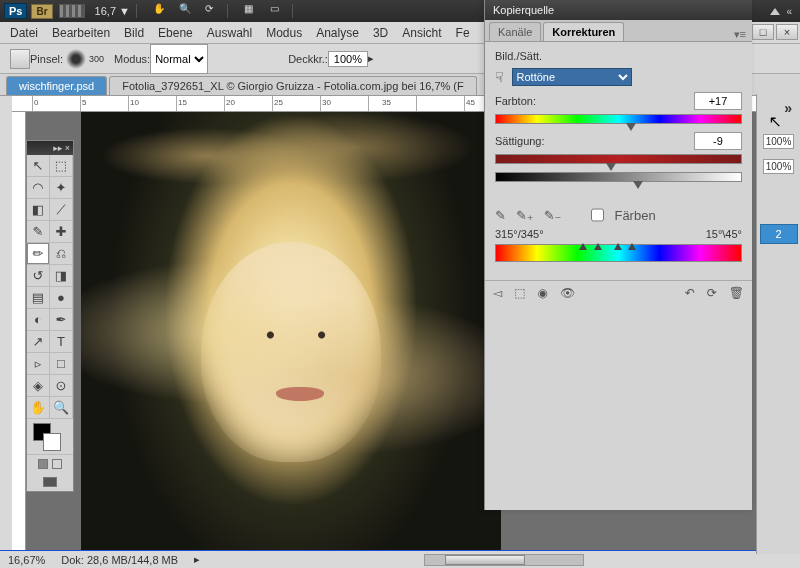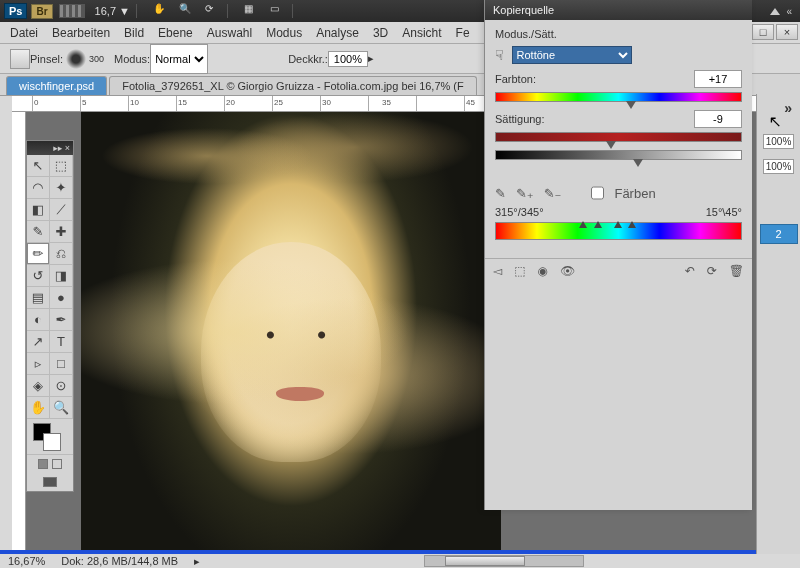--- a/index.html
+++ b/index.html
@@ -74,21 +74,21 @@
 .panel .eyedrops { display:flex; gap:10px; align-items:center; margin-top:24px; font-size:13px; color:#555; }
 .panel .anglerow { display:flex; justify-content:space-between; font-size:11px; margin-top:4px; }
 .panel .spectrum { height:18px; margin-top:4px; background:linear-gradient(90deg,#f00,#ff0,#0f0,#0ff,#00f,#f0f,#f00); border:1px solid #888; position:relative; }
 .panel .spectrum .mk { position:absolute; top:-2px; width:0; height:0; border-left:4px solid transparent; border-right:4px solid transparent; border-bottom:7px solid #444; }
 .panel .footer { height:24px; border-top:1px solid #aaa; margin-top:10px; display:flex; align-items:center; gap:12px; padding:0 8px; color:#555; font-size:12px; }
 .rightstrip { position:absolute; right:0; top:94px; width:44px; height:460px; background:#d4d4d4; border-left:1px solid #999; z-index:3; display:flex; flex-direction:column; align-items:center; padding-top:40px; gap:10px; }
 .rightstrip .mini { font-size:10px; border:1px solid #999; padding:1px 2px; background:#fff; }
 .rightstrip .blue { width:38px; height:20px; background:#3b8fd0; border:1px solid #2a6da0; color:#fff; display:flex;align-items:center;justify-content:center;font-size:11px;}
 .chevron-right { position:absolute; right:8px; top:100px; font-size:14px; font-weight:bold; z-index:12; }
 .cursor-arrow { position:absolute; right:18px; top:112px; font-size:16px; z-index:20; color:#000; }
-.statusbar { position:absolute; left:0; bottom:0; right:0; height:18px; background:#d9d9d9; border-top:4px solid #1d4ed8; display:flex; align-items:center; font-size:11px; padding:0 8px; gap:16px; }
+.statusbar { position:absolute; left:0; bottom:0; right:0; height:18px; background:#d9d9d9; border-top:1px solid #1d4ed8; display:flex; align-items:center; font-size:11px; padding:0 8px; gap:16px; }
 .statusbar .sb-scroll { flex:1; display:flex; justify-content:center; }
 .statusbar .scroll-track { width:160px; height:12px; background:#c0c0c0; border:1px solid #999; position:relative; }
 .statusbar .scroll-thumb { position:absolute; left:20px; width:80px; height:10px; background:linear-gradient(#eee,#bbb); border:1px solid #888; }
 .win-controls { position:absolute; right:2px; top:24px; display:flex; gap:2px; z-index:8; }
 .win-controls .wc { width:22px; height:16px; background:linear-gradient(#eee,#ccc); border:1px solid #999; font-size:11px; display:flex; align-items:center; justify-content:center; }
 </style>
 </head>
 <body>
 
 <div class="titlebar">
@@ -223,23 +223,28 @@
   <div class="mini">100%</div>
   <div class="mini">100%</div>
   <div style="height:30px"></div>
   <div class="blue">2</div>
 </div>
 <span class="chevron-right">»</span>
 <span class="cursor-arrow">↖</span>
 
 <div class="panel">
   <div class="ptitle">Kopierquelle</div>
+  <div class="ptabs">
+    <div class="ptab">Kanäle</div>
+    <div class="ptab act">Korrekturen</div>
+    <span style="margin-left:auto;margin-right:6px;color:#666">▾≡</span>
+  </div>
   <div class="body">
     <div class="row">
-      <span>Modus./Sätt.</span>
+      <span>Bild./Sätt.</span>
     </div>
     <div class="row">
       <span style="font-size:14px">☟</span>
       <select class="chan-sel"><option>Rottöne</option></select>
     </div>
 
     <div class="slab">
       <span>Farbton:</span>
       <input class="valbox" value="+17" style="">
     </div>

